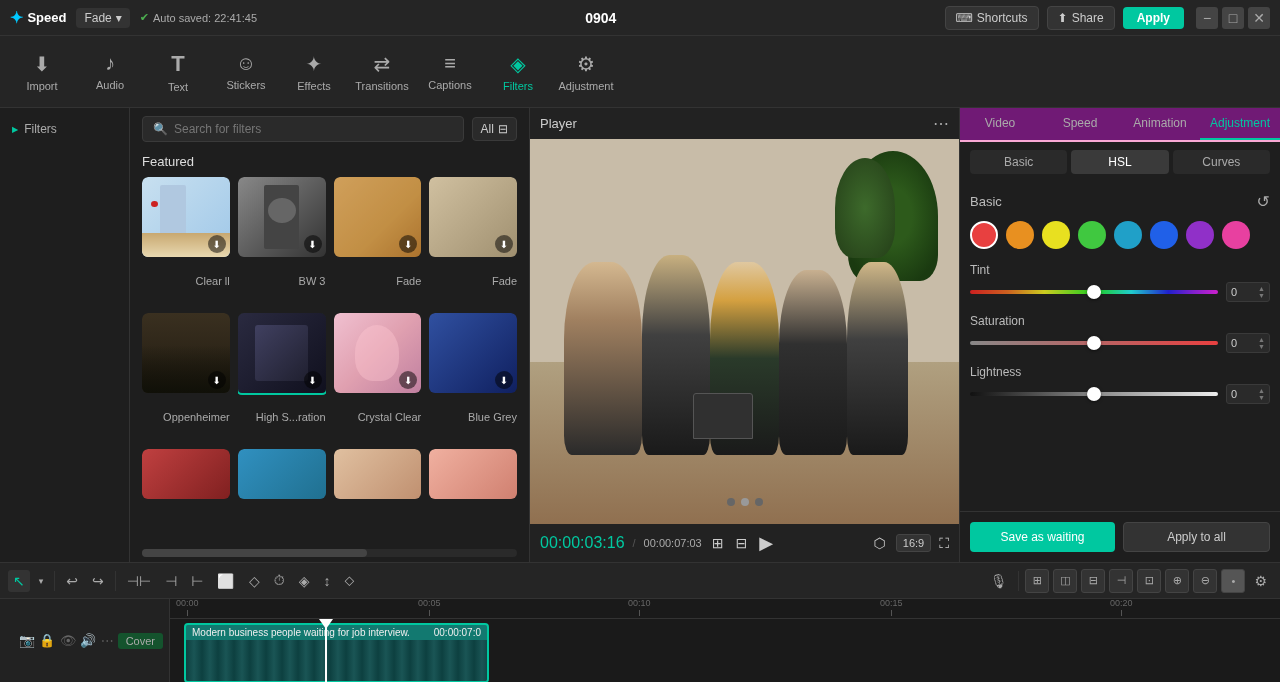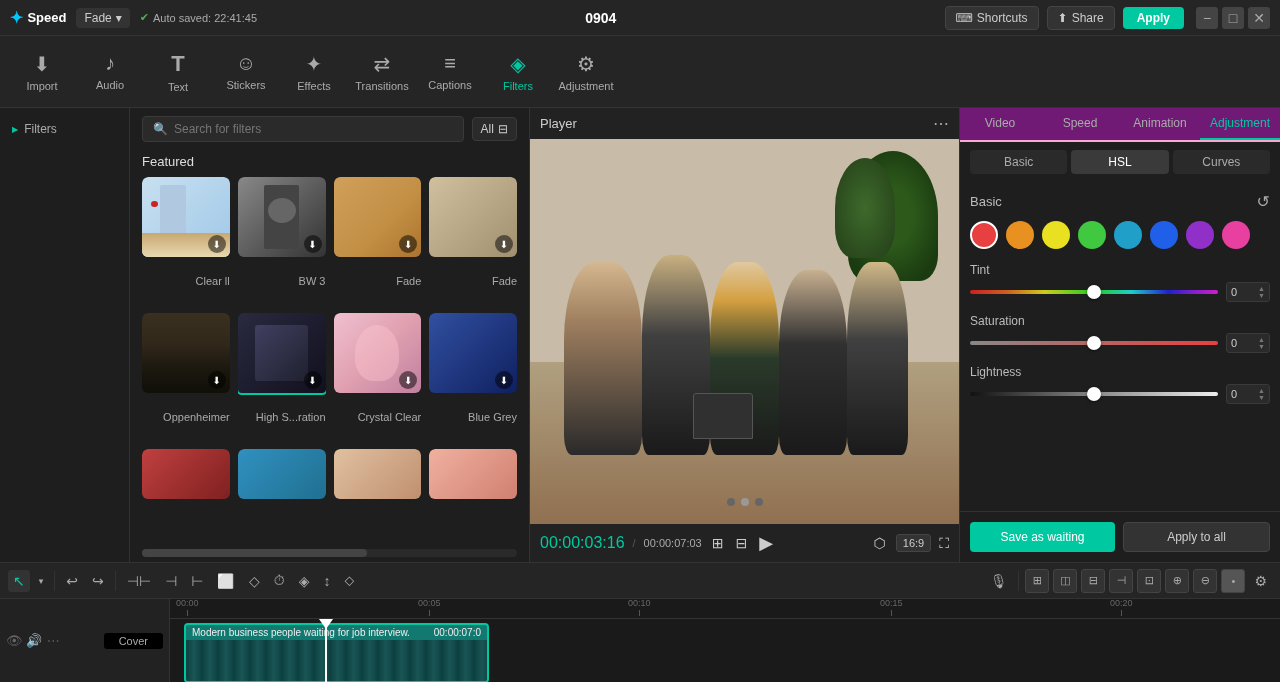--- a/index.html
+++ b/index.html
@@ -94,21 +94,21 @@
     #timeline-toolbar { display: flex; align-items: center; background: #252525; height: 36px; padding: 0 8px; gap: 4px; border-bottom: 1px solid #333; }
     .tl-btn { background: none; border: none; color: #aaa; cursor: pointer; font-size: 14px; padding: 3px 5px; border-radius: 3px; display: flex; align-items: center; }
     .tl-btn.active { background: #333; color: #00c8a0; }
     .tl-separator { width: 1px; height: 20px; background: #333; margin: 0 2px; }
     .tl-right { margin-left: auto; display: flex; align-items: center; gap: 4px; }
     .tl-icon-btn { background: #333; border: 1px solid #444; border-radius: 3px; width: 24px; height: 24px; display: flex; align-items: center; justify-content: center; cursor: pointer; color: #aaa; font-size: 11px; }
     #timeline-content { flex: 1; display: flex; overflow: hidden; }
     #timeline-left { width: 170px; background: #222; border-right: 1px solid #333; display: flex; align-items: center; justify-content: flex-end; padding-right: 6px; }
     .track-controls { display: flex; align-items: center; gap: 4px; }
     .track-ctrl-btn { background: none; border: none; color: #666; cursor: pointer; font-size: 13px; }
-    .cover-label { background: #000000; border-radius: 3px; padding: 2px 15px; color: #aaa; font-size: 11px; cursor: pointer; margin-left: 40px; }
+    .cover-label { background: #14532d; border-radius: 3px; padding: 2px 8px; color: #aaa; font-size: 11px; cursor: pointer; }
     #timeline-tracks { flex: 1; position: relative; overflow: hidden; background: #1a1a1a; }
     .timeline-ruler { height: 20px; display: flex; align-items: flex-end; padding-bottom: 2px; border-bottom: 1px solid #333; position: relative; }
     .ruler-mark { position: absolute; display: flex; flex-direction: column; align-items: center; }
     .ruler-line { width: 1px; height: 6px; background: #555; }
     .ruler-label { font-size: 9px; color: #666; margin-bottom: 2px; }
     .track-area { height: 68px; position: relative; }
     .timeline-clip { position: absolute; top: 4px; height: 60px; background: #1a6060; border: 2px solid #00c8a0; border-radius: 4px; overflow: hidden; cursor: pointer; }
     .clip-header { background: rgba(0,180,150,0.3); padding: 2px 6px; font-size: 10px; color: #eee; white-space: nowrap; overflow: hidden; text-overflow: ellipsis; display: flex; justify-content: space-between; }
     .clip-frames { height: 46px; background: repeating-linear-gradient(90deg, #0d4040 0px, #1a5555 8px, #0d4040 16px); }
     .playhead { position: absolute; top: 0; width: 2px; background: #fff; height: 100%; pointer-events: none; }

